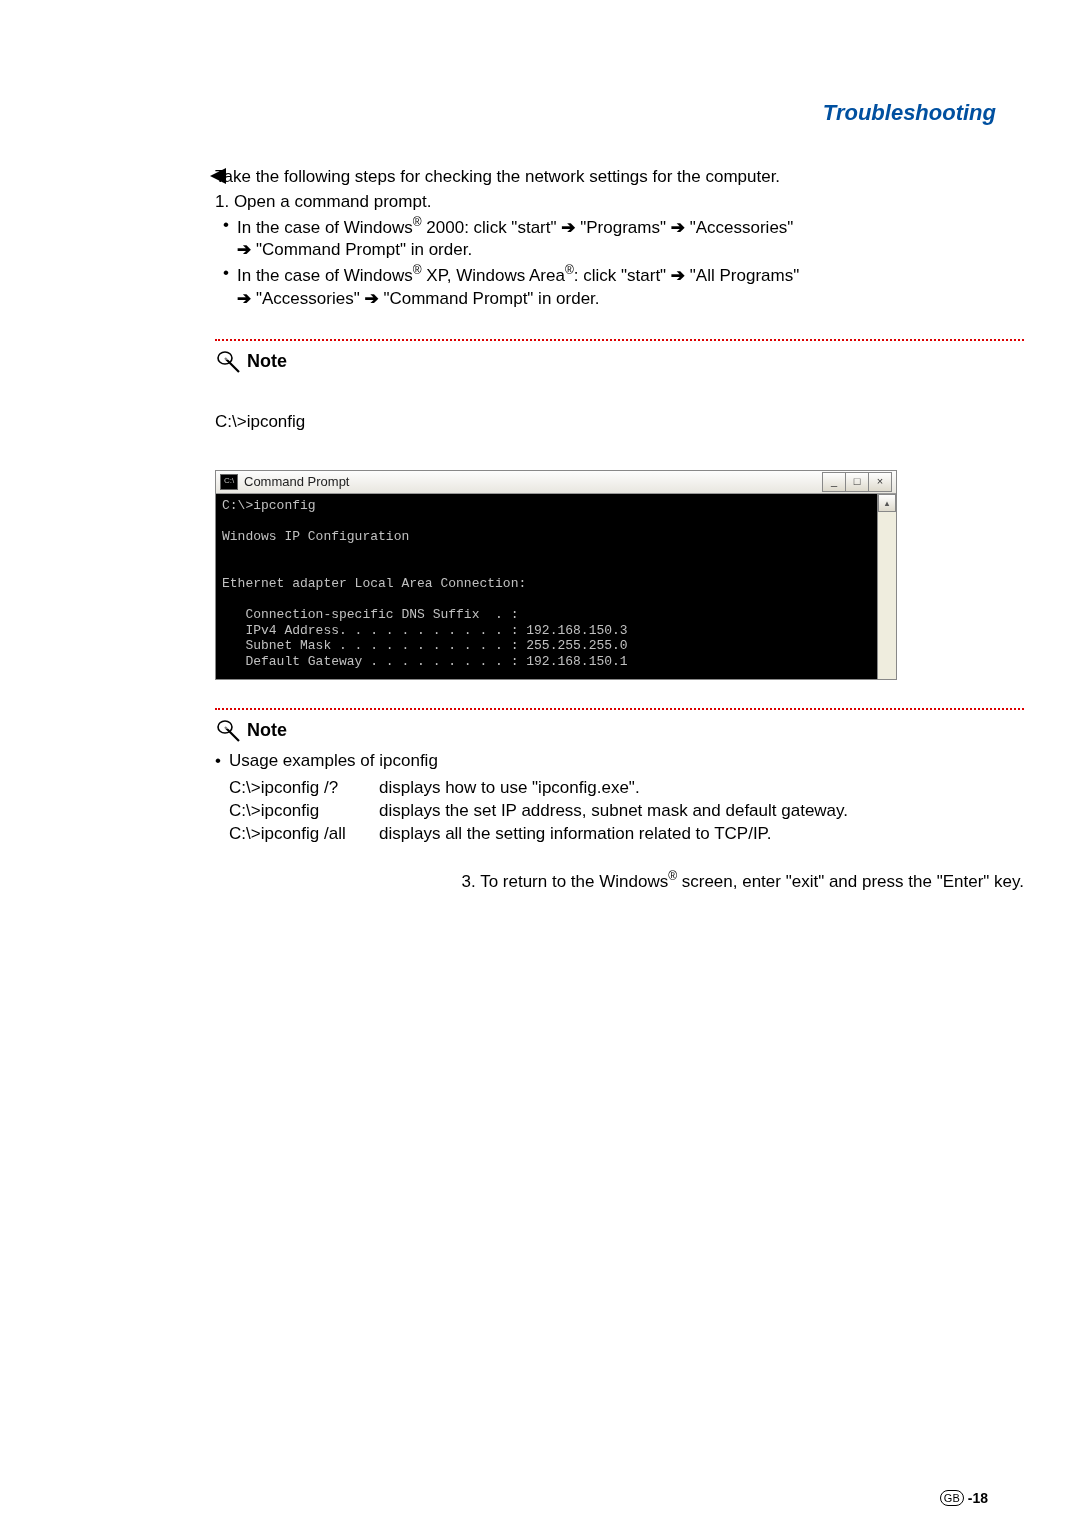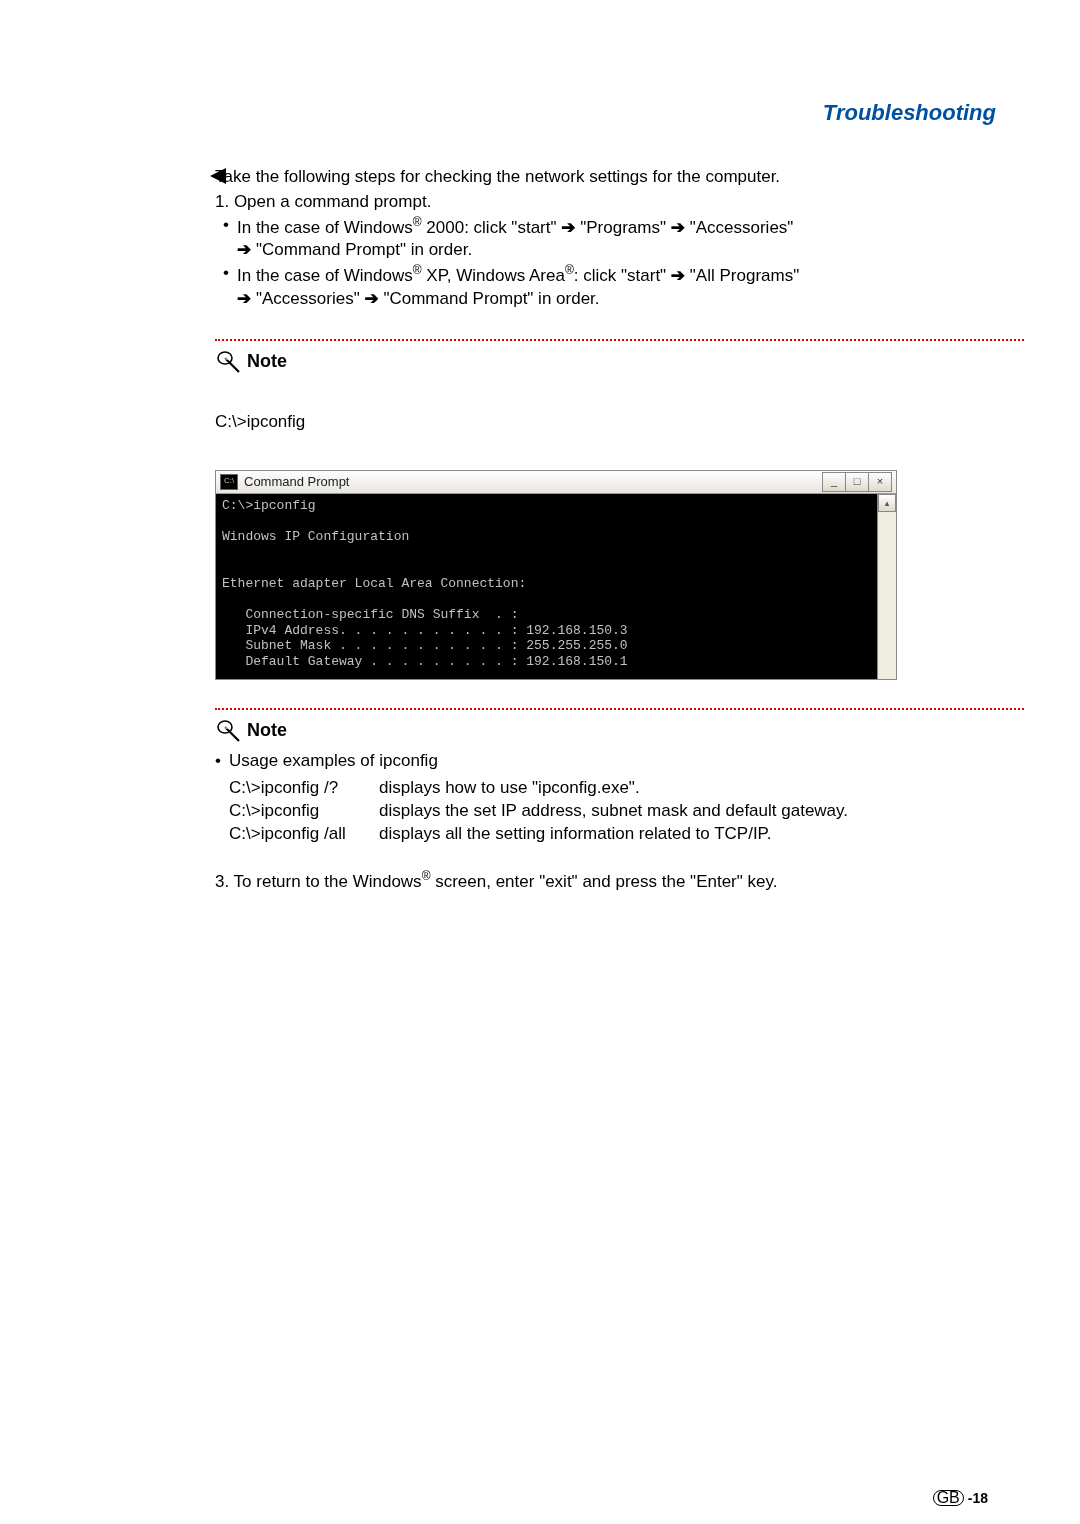--- a/index.html
+++ b/index.html
@@ -156,35 +156,35 @@
     box-sizing:border-box;
     display:flex;align-items:center;justify-content:center;
     font-size:9px;color:#555;
   }
   .cmd-wrap { position:relative; }
   .examples-table {
     margin-top:4px;
   }
   .example-row { display:flex; }
   .example-cmd { width:150px; }
-  .step3 { margin-top: 22px; }
+  .step3 { margin-top: 22px; text-align: right; }
   .page-num {
     position:absolute;
     bottom: 58px;
     right: 92px;
     font-size: 14px;
     display:flex;
     align-items:center;
     gap:4px;
   }
   .gb-oval {
     border:1px solid #000;
     border-radius:9px;
     padding: 0 3px;
-    font-size:16px;
+    font-size:11px;
     line-height:14px;
   }
   .reg { font-size: 12px; vertical-align: super; }
 </style>
 </head>
 <body>
 
 <div class="page">
   <div class="header-title">Troubleshooting</div>
 

